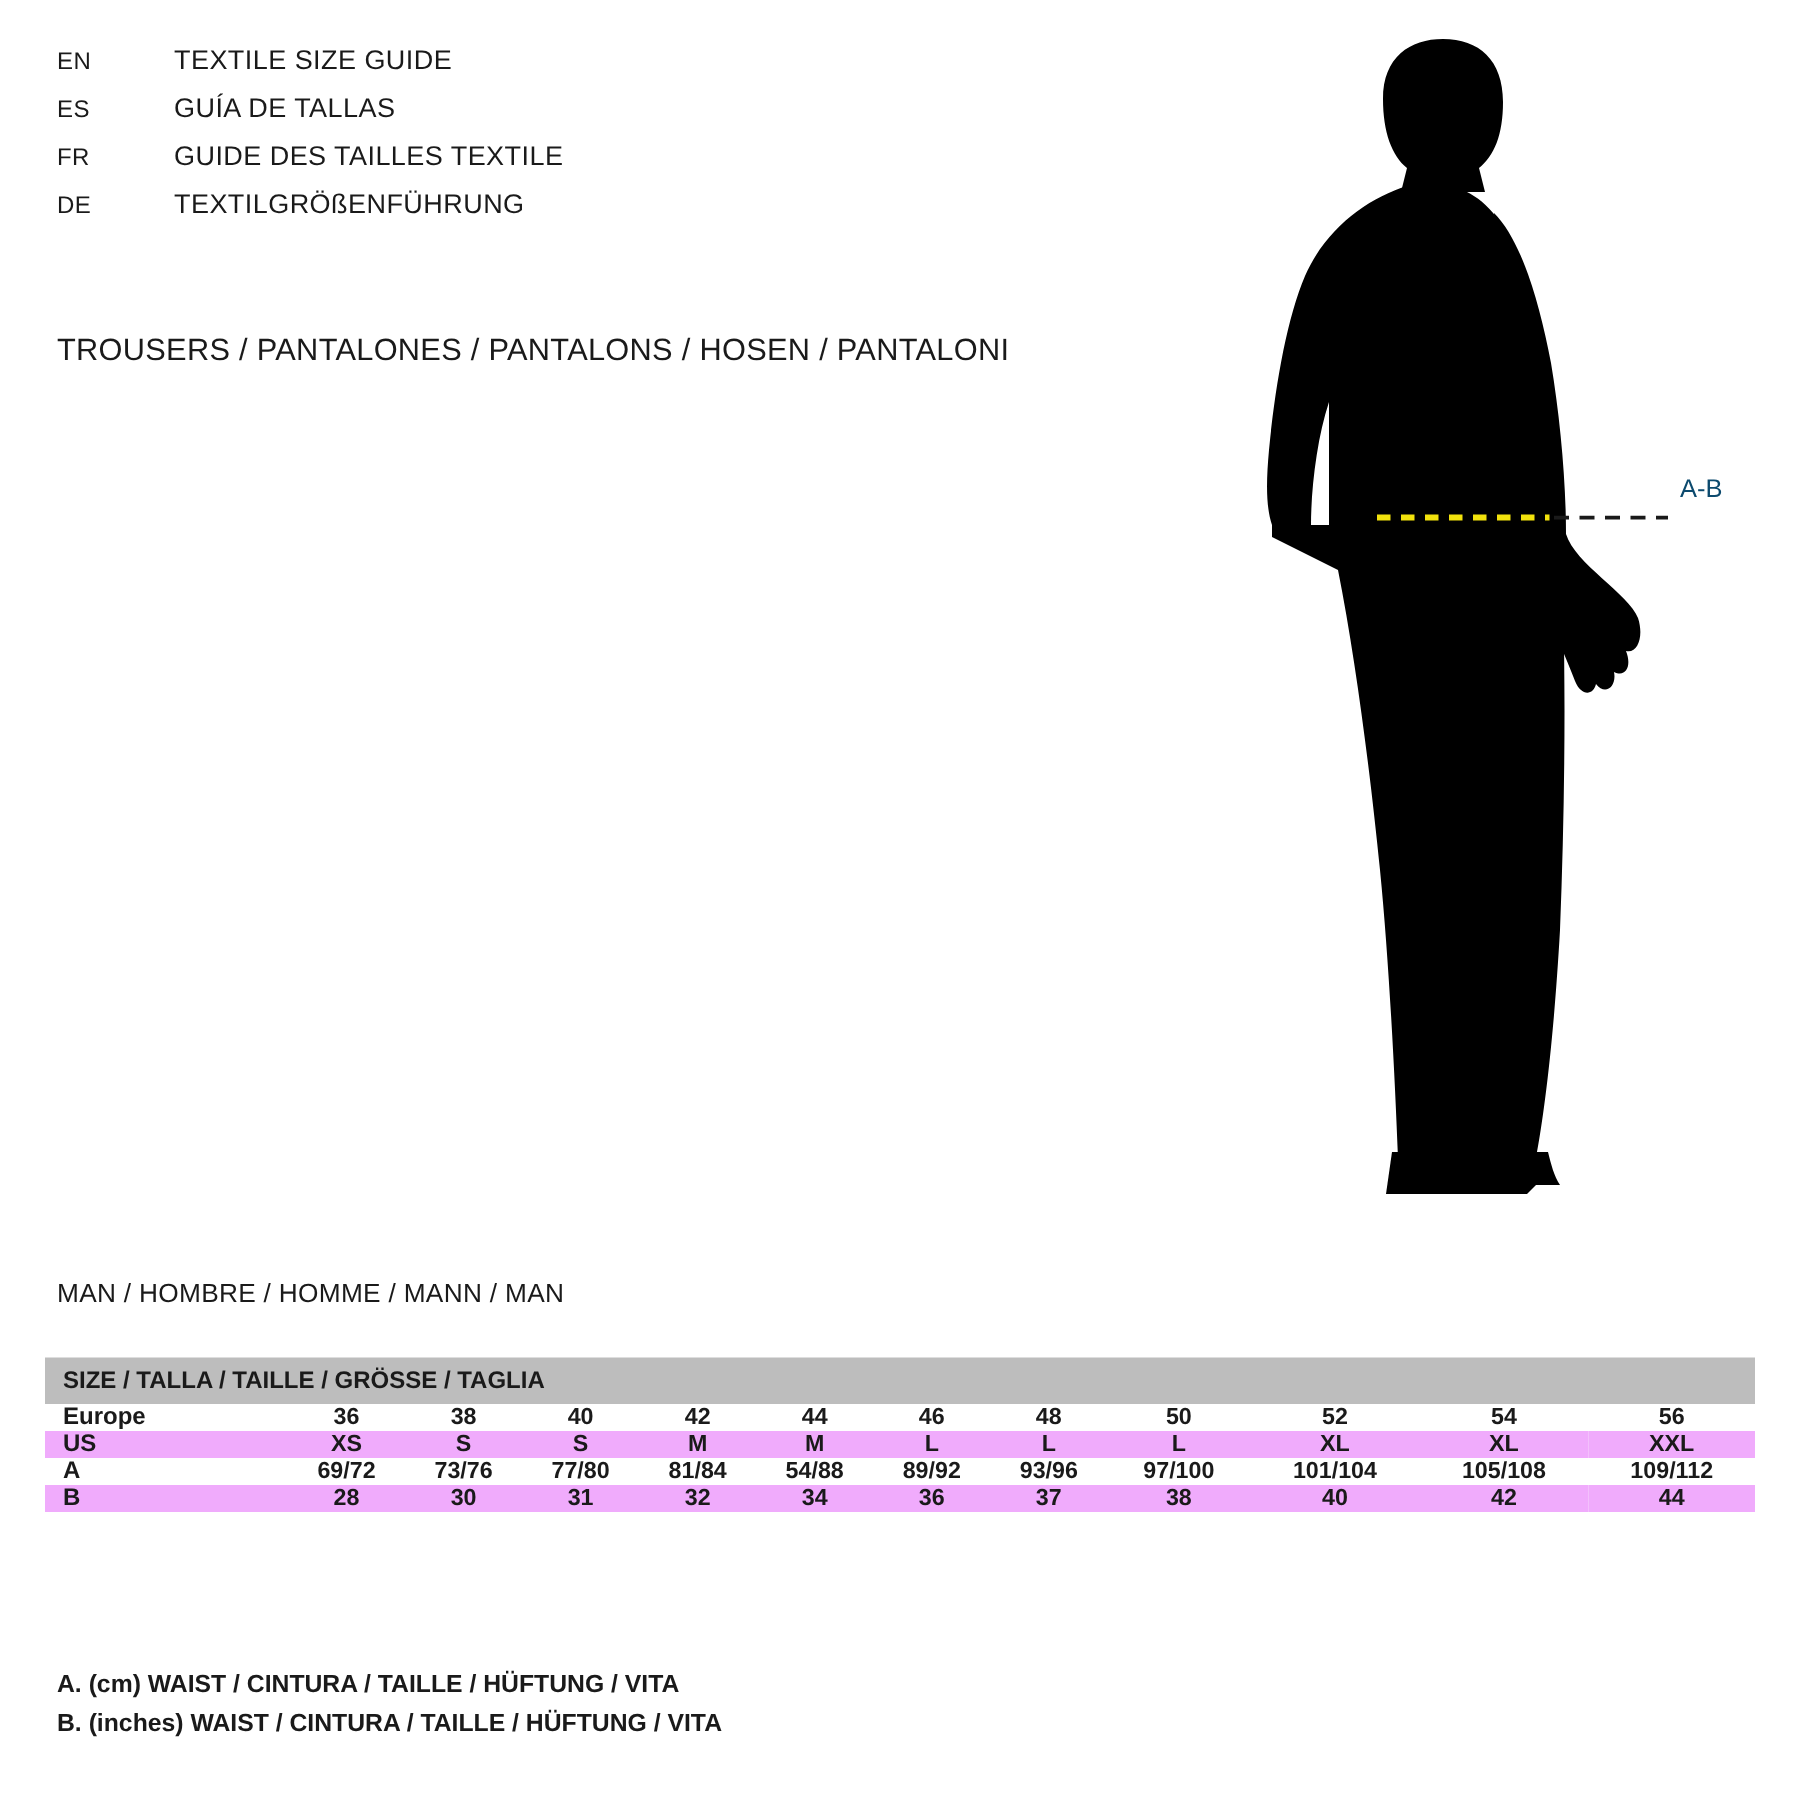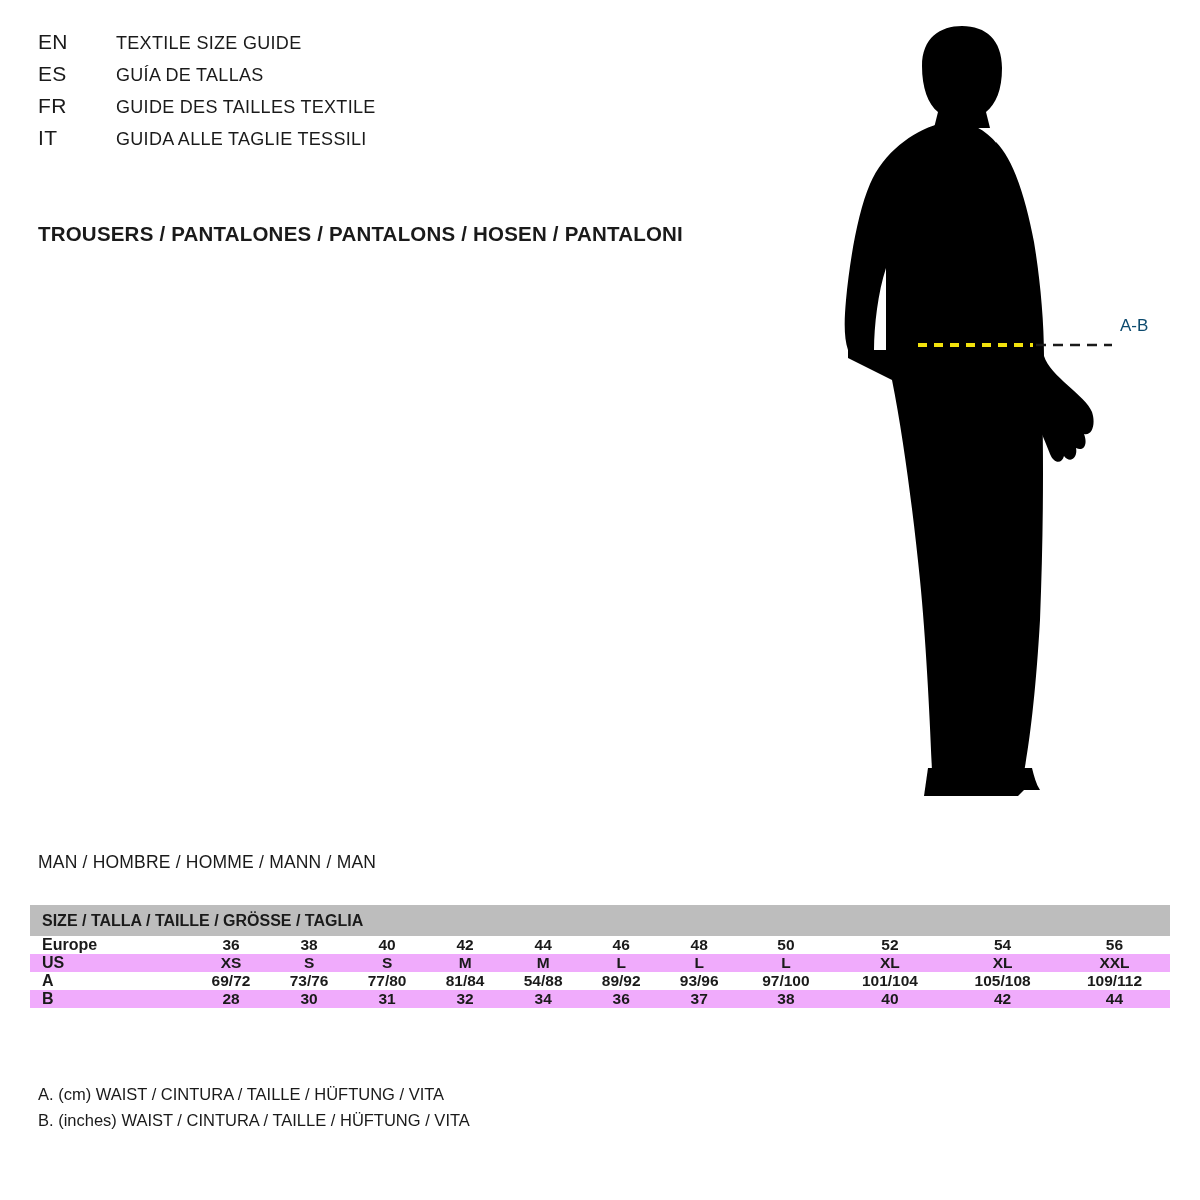--- a/index.html
+++ b/index.html
@@ -23,37 +23,37 @@
     top: 30px;
     width: 760px;
   }
   .lang-row {
     display: flex;
     align-items: baseline;
     height: 32px;
   }
   .lang-code {
     width: 78px;
-    font-size: 21px;
+    font-size: 16px;
     letter-spacing: 0.3px;
     color: #1a1a1a;
   }
   .lang-text {
     font-size: 18px;
     letter-spacing: 0.3px;
     color: #1a1a1a;
     white-space: nowrap;
   }
 
   .garment-title {
     position: absolute;
     left: 38px;
     top: 222px;
     font-size: 20.5px;
-    font-weight: bold;
+    font-weight: normal;
     letter-spacing: 0.2px;
     white-space: nowrap;
   }
 
   
   .figure-area {
     position: absolute;
     left: 800px;
     top: 20px;
     width: 400px;
@@ -113,21 +113,22 @@
     font-size: 16px;
     height: 31px;
   }
   tr.light td { background: #ffffff; }
   tr.shade td { background: #f0abfc; }
 
   
   .footnotes {
     position: absolute;
     left: 38px;
-    top: 1081px;
+    top: 1110px;
+    font-weight: bold;
   }
   .footnote {
     font-size: 16.5px;
     line-height: 26px;
     white-space: nowrap;
     color: #1a1a1a;
   }
 </style>
 </head>
 <body>
@@ -139,22 +140,22 @@
   </div>
   <div class="lang-row">
     <span class="lang-code">ES</span>
     <span class="lang-text">GUÍA DE TALLAS</span>
   </div>
   <div class="lang-row">
     <span class="lang-code">FR</span>
     <span class="lang-text">GUIDE DES TAILLES TEXTILE</span>
   </div>
   <div class="lang-row">
-    <span class="lang-code">IT</span>
-    <span class="lang-text">GUIDA ALLE TAGLIE TESSILI</span>
+    <span class="lang-code">DE</span>
+    <span class="lang-text">TEXTILGRÖßENFÜHRUNG</span>
   </div>
 </div>
 
 <div class="garment-title">TROUSERS / PANTALONES / PANTALONS / HOSEN / PANTALONI</div>
 
 <div class="figure-area">
   <svg class="figure-svg" width="400" height="790" viewBox="0 0 400 790">
 
     <path d="M122 46 C122 18 140 6 162 6 C186 6 202 20 202 48 C202 70 196 84 186 92 L190 108 L134 108 L138 92 C128 84 122 68 122 46 Z" fill="#000000"></path>
 

